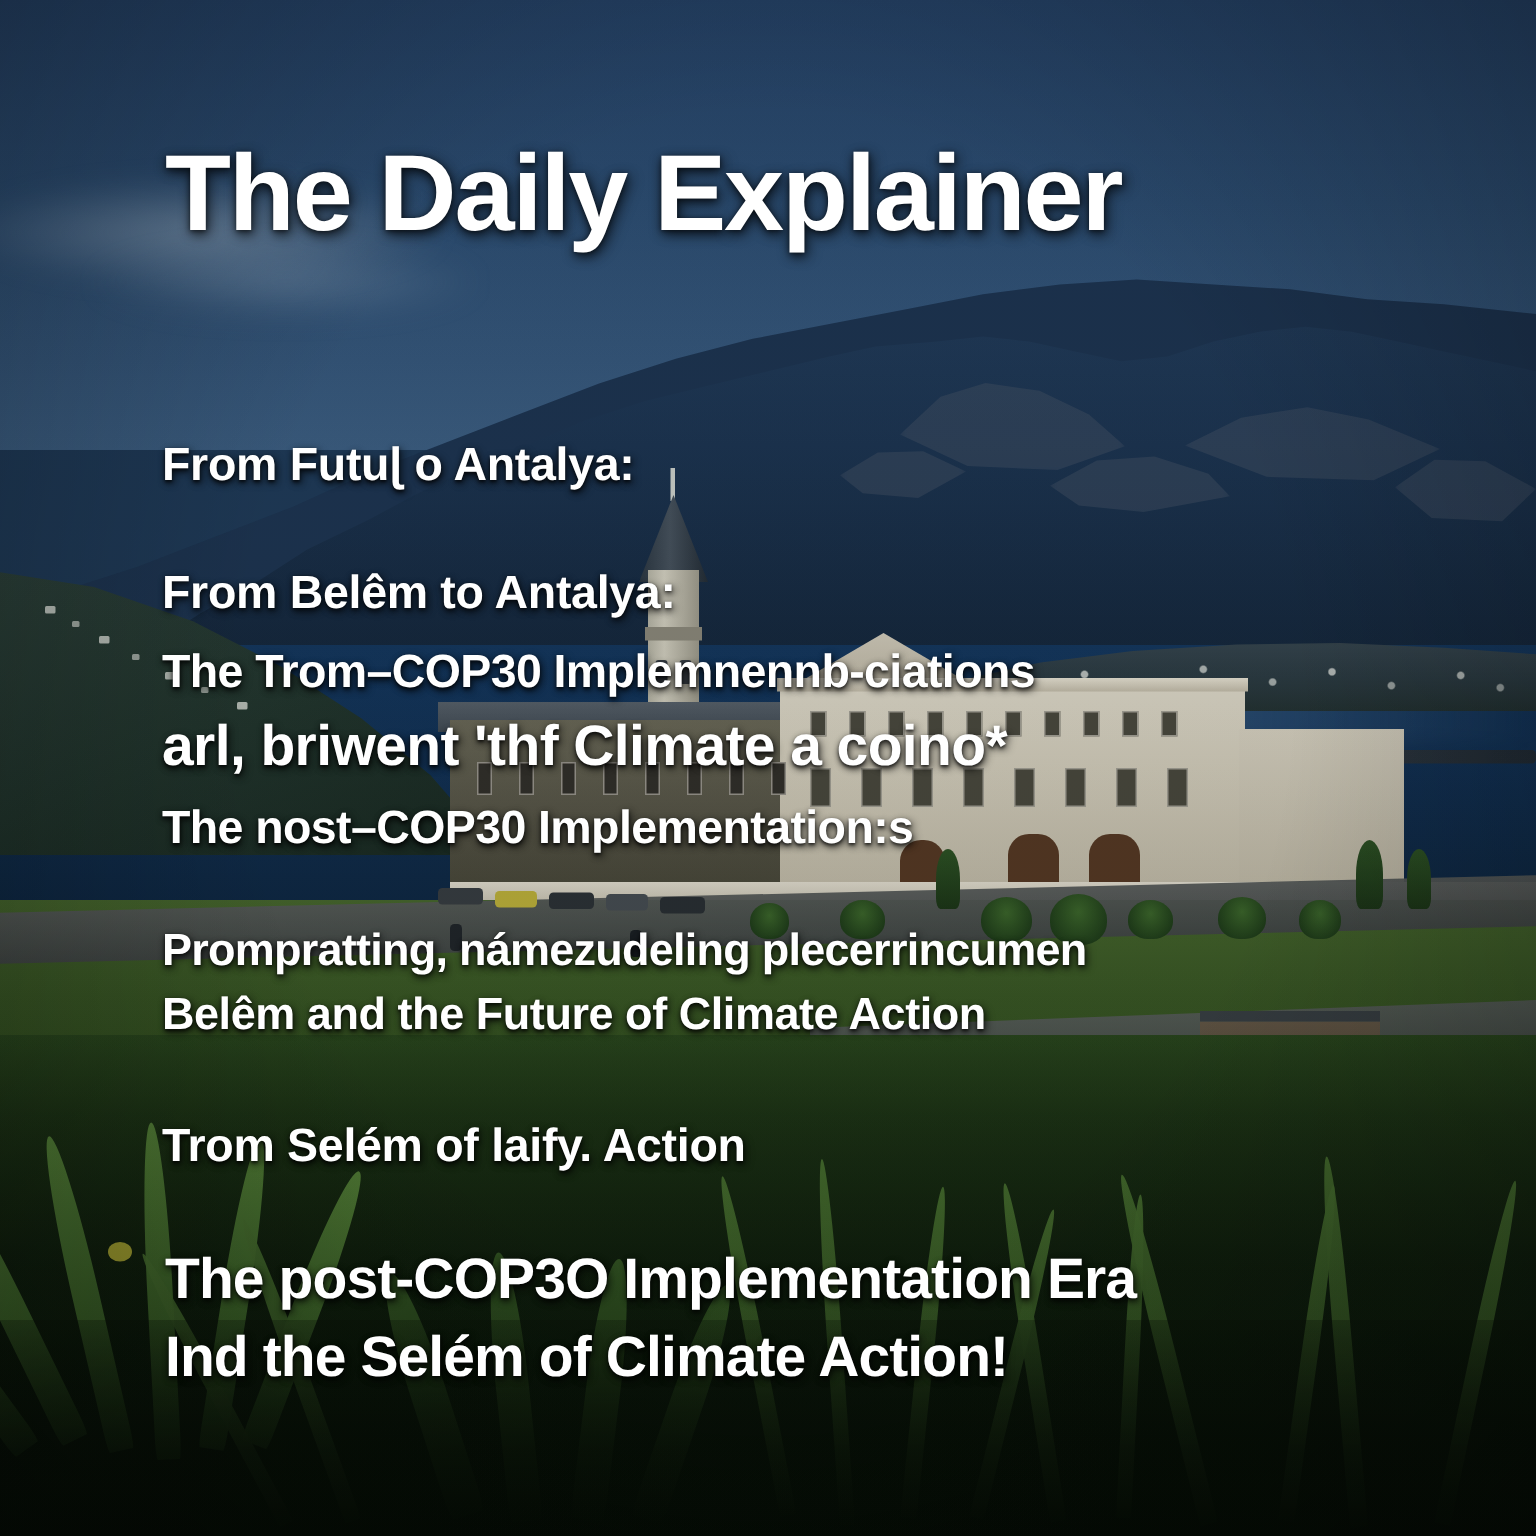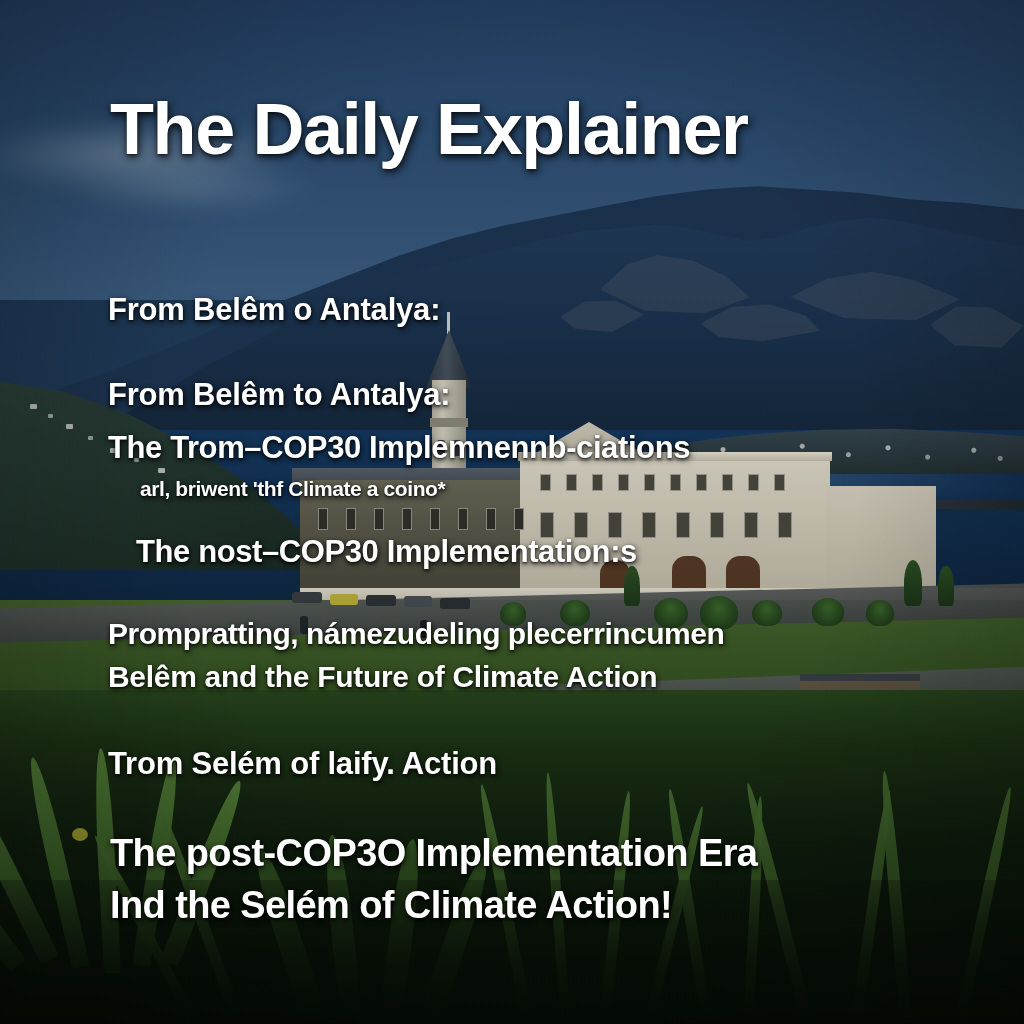--- a/index.html
+++ b/index.html
@@ -279,22 +279,22 @@
     letter-spacing:-1.4px;
     text-shadow:
       0 3px 7px rgba(0,0,0,.55),
       0 1px 3px rgba(0,0,0,.5),
       3px 3px 9px rgba(0,0,0,.40);
   }
 
   .l1  { left:108px; top:292px; font-size:31px; }
   .l2  { left:108px; top:377px; font-size:31px; }
   .l3  { left:108px; top:430px; font-size:31px; letter-spacing:-.4px; }
-  .l4  { left:108px; top:477px; font-size:21px; letter-spacing:-.4px;margin-left:32px; }
-  .l5  { left:108px; top:534px; font-size:31px; letter-spacing:-.4px;margin-left:28px; }
+  .l4  { left:108px; top:477px; font-size:38px; letter-spacing:-.4px; }
+  .l5  { left:108px; top:534px; font-size:31px; letter-spacing:-.4px; }
   .l6  { left:108px; top:617px; font-size:30px; letter-spacing:-.5px; }
   .l7  { left:108px; top:660px; font-size:30px; letter-spacing:-.3px; }
   .l8  { left:108px; top:746px; font-size:31px; }
   .l9  { left:110px; top:832px; font-size:38px; letter-spacing:-.6px; }
   .l10 { left:110px; top:884px; font-size:38px; letter-spacing:-.6px; }
 </style>
 </head>
 <body>
 
 <div id="poster">
@@ -440,21 +440,21 @@
     <div class="blade" style="left:186px; top:812px; width:10px; height:204px; transform:rotate(-28deg);"></div>
 
     <div class="veg-dark"></div>
 
     <div class="grade"></div>
     <div class="vignette"></div>
   </div>
 
   <div class="overlay">
     <div class="tx title">The Daily Explainer</div>
-    <div class="tx l1">From Belêm o Antalya:</div>
+    <div class="tx l1">From Futuɭ o Antalya:</div>
     <div class="tx l2">From Belêm to Antalya:</div>
     <div class="tx l3">The Trom–COP30 Implemnennb-ciations</div>
     <div class="tx l4">arl, briwent 'thf Climate a coino*</div>
     <div class="tx l5">The nost–COP30 Implementation:s</div>
     <div class="tx l6">Prompratting, námezudeling plecerrincumen</div>
     <div class="tx l7">Belêm and the Future of Climate Action</div>
     <div class="tx l8">Trom Selém of laify. Action</div>
     <div class="tx l9">The post-COP3O Implementation Era</div>
     <div class="tx l10">Ɩnd the Selém of Climate Action!</div>
   </div>

